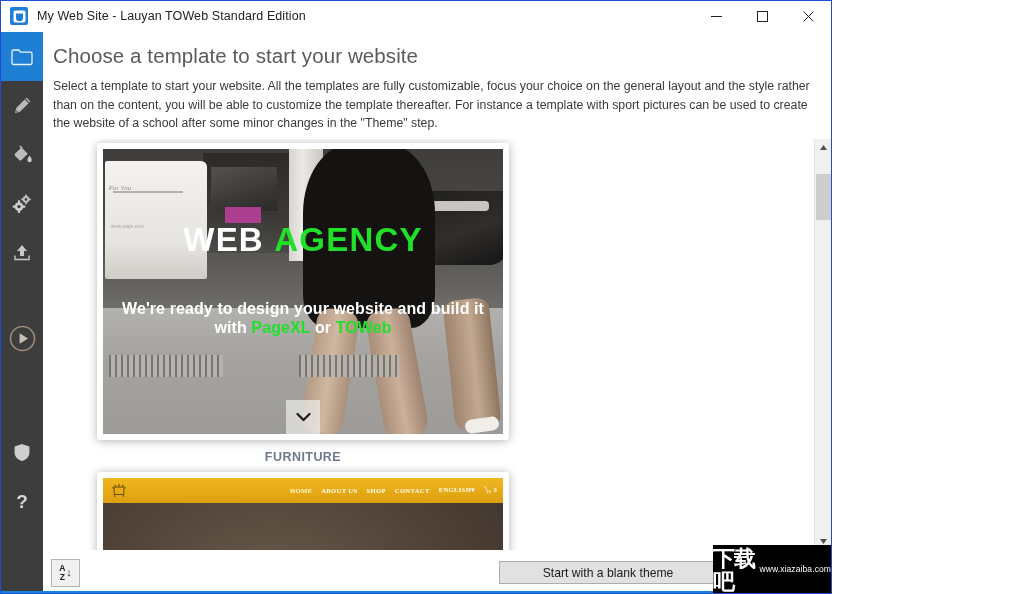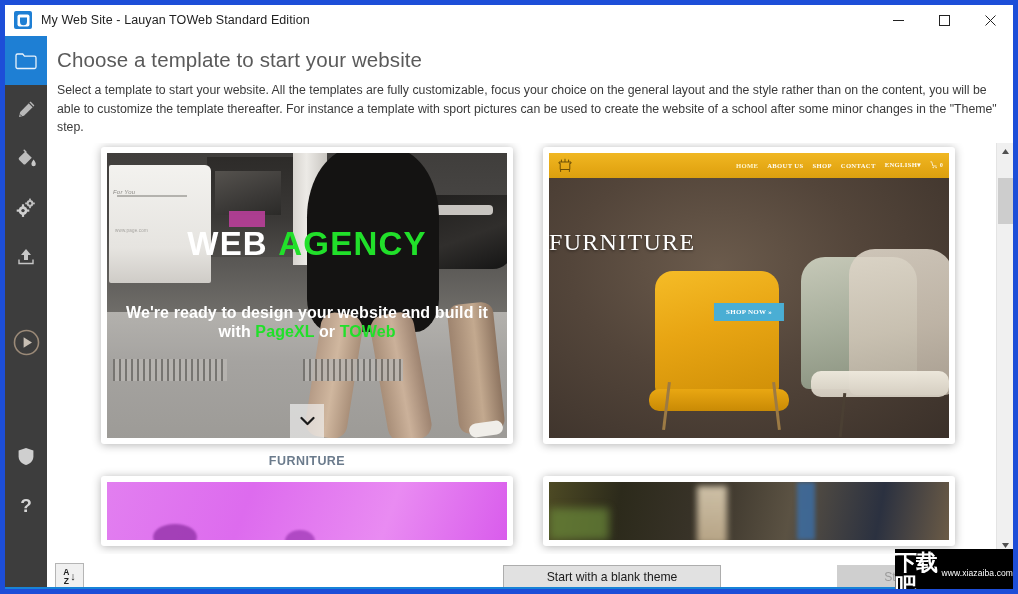--- a/index.html
+++ b/index.html
@@ -4,22 +4,22 @@
 <title>Lauyan TOWeb</title>
 <style>
   * { margin:0; padding:0; box-sizing:border-box; }
   html,body { width:1018px; height:594px; overflow:hidden; }
   body {
     font-family:"Liberation Sans", sans-serif;
     background:#ffffff;
     -webkit-font-smoothing:antialiased;
   }
   .window {
-    position:relative; width:1018px; height:594px;
-    border:5px solid #1d4ed8; background:#0ea5e9; overflow:hidden;
+    position:relative; width:832px; height:594px;
+    border:1px solid #1d4ed8; background:#0ea5e9; overflow:hidden;
   }
 
   
   .titlebar {
     height:31px; display:flex; align-items:center;
     background:#ffffff; border-bottom:1px solid #fff;
     position:relative; z-index:40;
   }
   .app-icon {
     width:18px; height:18px; margin-left:9px; margin-right:9px;

